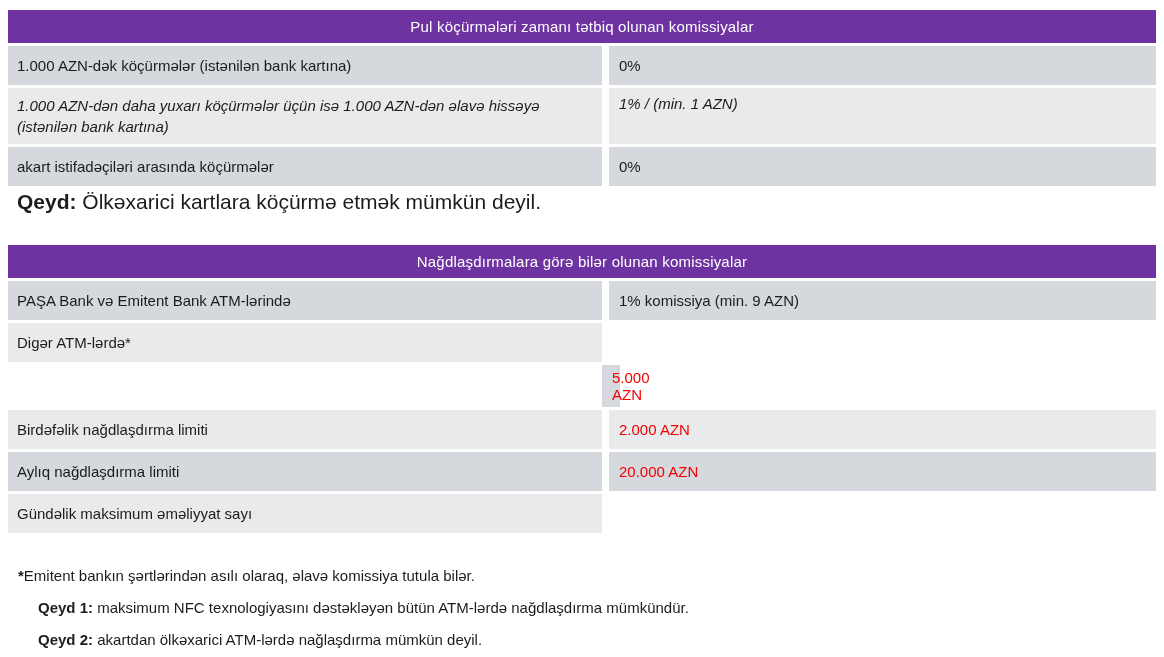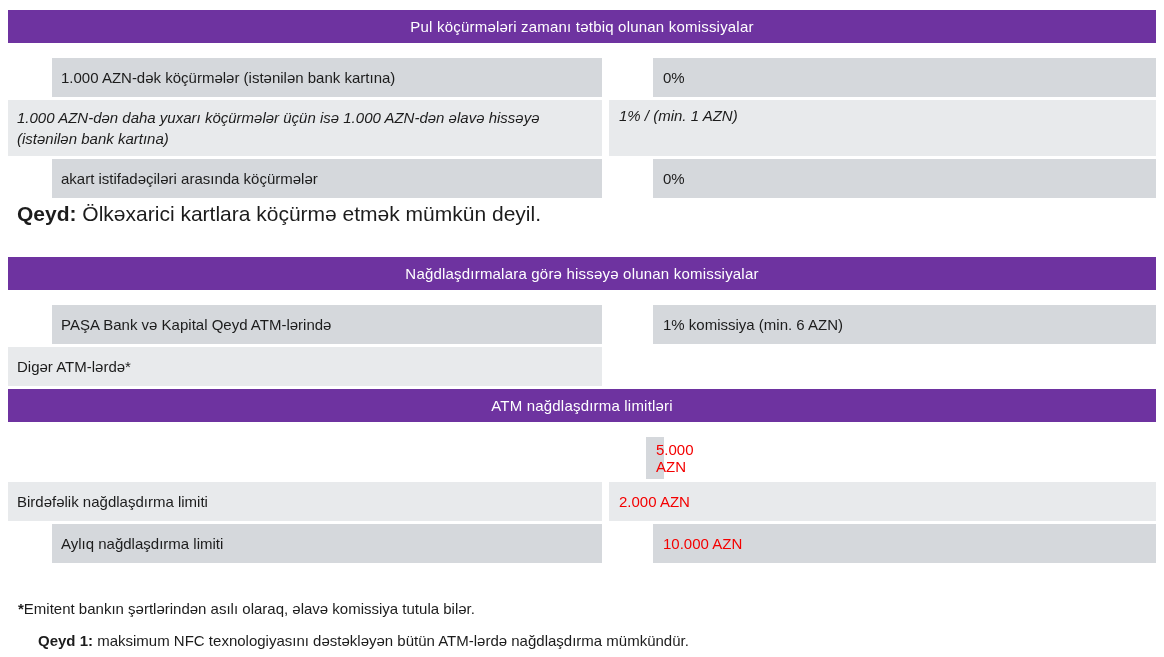--- a/index.html
+++ b/index.html
@@ -17,39 +17,39 @@
   
   .thead {
     height: 33px;
     background: var(--purple, #6E33A0);
     color: var(--header_text, #ffffff);
     display: flex;
     align-items: center;
     justify-content: center;
     font-size: 15px;
     letter-spacing: 0.2px;
-    margin-bottom: 15px;
+    margin-bottom: 3px;
   }
 
   
   .row {
     display: grid;
     grid-template-columns: 594px 7px 1fr;
     margin-bottom: 3px;
   }
   .cell {
     display: flex;
     align-items: center;
     font-size: 15px;
     min-height: 31px;
   }
   .cell.label { padding: 4px 14px 4px 9px; line-height: 21px; }
   .cell.value { padding: 4px 8px 4px 10px; }
   .gutter { background: transparent; }
-  .dark  { background: var(--row_dark, #D5D8DC); margin-left: 44px; }
+  .dark  { background: var(--row_dark, #D5D8DC); }
   .light { background: var(--row_light, #E8EAEC); }
 
   .row.tall .cell { min-height: 45px; font-style: italic; }
   .row.tall .cell.value { align-items: flex-start; padding-top: 7px; }
 
   .red { color: var(--value_red, #F40000); }
 
   
   .inline-note {
     margin: 6px 0 0 9px;
@@ -89,55 +89,55 @@
     <div class="row">
       <div class="cell label dark">akart istifadəçiləri arasında köçürmələr</div>
       <div class="gutter"></div>
       <div class="cell value dark">0%</div>
     </div>
 
     <p class="inline-note"><b>Qeyd:</b> <span>Ölkəxarici kartlara köçürmə etmək mümkün deyil.</span></p>
   </section>
 
   <section class="section-cashout">
-    <div class="thead">Nağdlaşdırmalara görə hissəyə olunan komissiyalar</div>
+    <div class="thead">Nağdlaşdırmalara görə bilər olunan komissiyalar</div>
 
     <div class="row">
-      <div class="cell label dark">PAŞA Bank və Kapital Qeyd ATM-lərində</div>
+      <div class="cell label dark">PAŞA Bank və Emitent Bank ATM-lərində</div>
       <div class="gutter"></div>
-      <div class="cell value dark">1% komissiya (min. 6 AZN)</div>
+      <div class="cell value dark">1% komissiya (min. 9 AZN)</div>
     </div>
 
     <div class="row">
       <div class="cell label light">Digər ATM-lərdə*</div>
       <div class="gutter"></div>
     </div>
   </section>
 
   <section>
-    <div class="thead">ATM nağdlaşdırma limitləri</div>
 
     <div class="row">
       <div class="gutter"></div>
       <div class="cell value dark red">5.000 AZN</div>
     </div>
 
     <div class="row">
       <div class="cell label light">Birdəfəlik nağdlaşdırma limiti</div>
       <div class="gutter"></div>
       <div class="cell value light red">2.000 AZN</div>
     </div>
 
     <div class="row">
       <div class="cell label dark">Aylıq nağdlaşdırma limiti</div>
       <div class="gutter"></div>
-      <div class="cell value dark red">10.000 AZN</div>
+      <div class="cell value dark red">20.000 AZN</div>
     </div>
 
     <div class="row">
+      <div class="cell label light">Gündəlik maksimum əməliyyat sayı</div>
       <div class="gutter"></div>
     </div>
   </section>
 
   <div class="footnotes">
     <p class="footnote asterisk"><b>*</b><span>Emitent bankın şərtlərindən asılı olaraq, əlavə komissiya tutula bilər.</span></p>
     <p class="footnote q1"><b>Qeyd 1:</b> <span>maksimum NFC texnologiyasını dəstəkləyən bütün ATM-lərdə nağdlaşdırma mümkündür.</span></p>
     <p class="footnote"><b>Qeyd 2:</b> <span>akartdan ölkəxarici ATM-lərdə nağlaşdırma mümkün deyil.</span></p>
 
   </div>

